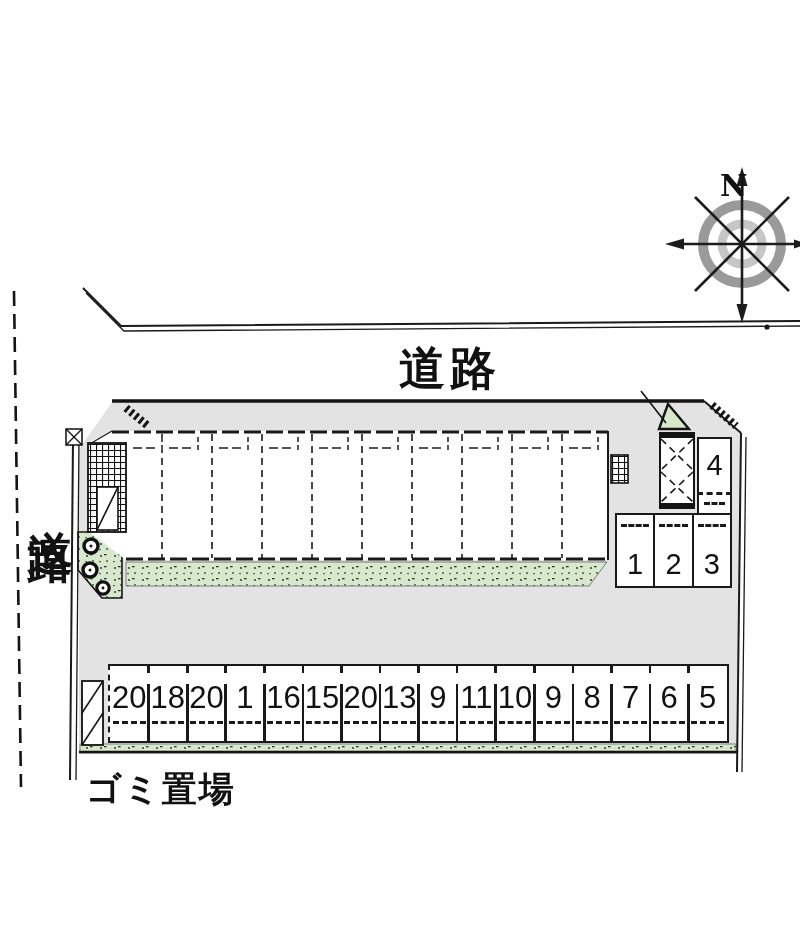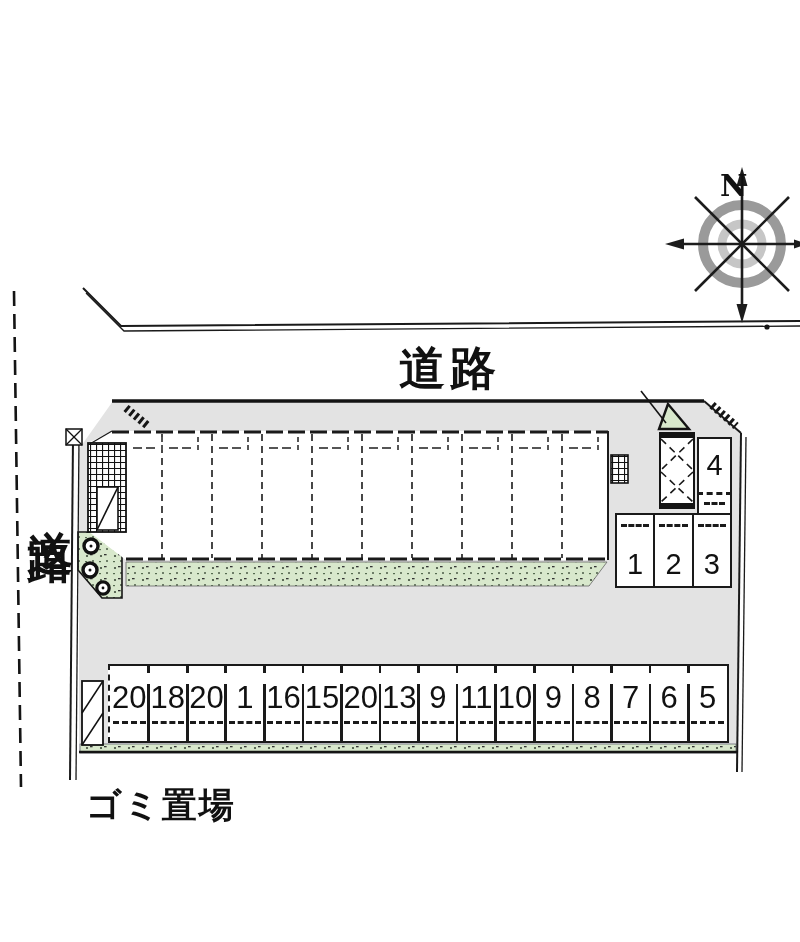--- a/index.html
+++ b/index.html
@@ -20,21 +20,21 @@
   .ring-o   { stroke:var(--compass-outer); stroke-width:10; fill:none; }
   .ring-i   { stroke:var(--compass-inner); stroke-width:9;  fill:none; }
   .hatchband{ stroke:#161616; stroke-width:8; stroke-dasharray:3 3; fill:none; }
   .xdash    { stroke:var(--line); stroke-width:1.6; stroke-dasharray:7 5; fill:none; }
 
   
   .lbl { position:absolute; font-weight:700; white-space:nowrap; color:#111; }
   .road-top  { left:399px; top:338px;  font-size:46px; letter-spacing:5px; }
   .bike      { left:559px; top:348px;  font-size:32px; letter-spacing:1px; }
   .road-left { left:20px;  top:494px;  font-size:46px; writing-mode:vertical-rl; letter-spacing:8px; }
-  .garbage   { left:86px;  top:766px;  font-size:35px; letter-spacing:2px;margin-top:16px; }
+  .garbage   { left:86px;  top:766px;  font-size:35px; letter-spacing:2px; }
   .compass-n { left:720px; top:168px;  font-size:30px; font-weight:bold;
                font-family:"DejaVu Serif", serif; }
 
   
   .prow {
     position:absolute; left:108px; top:664px; width:621px; height:79px;
     display:flex; background:#fff; box-sizing:border-box;
     border:2.5px solid var(--line); border-left:2.5px dashed var(--line);
   }
   .stall { flex:1; position:relative; }

